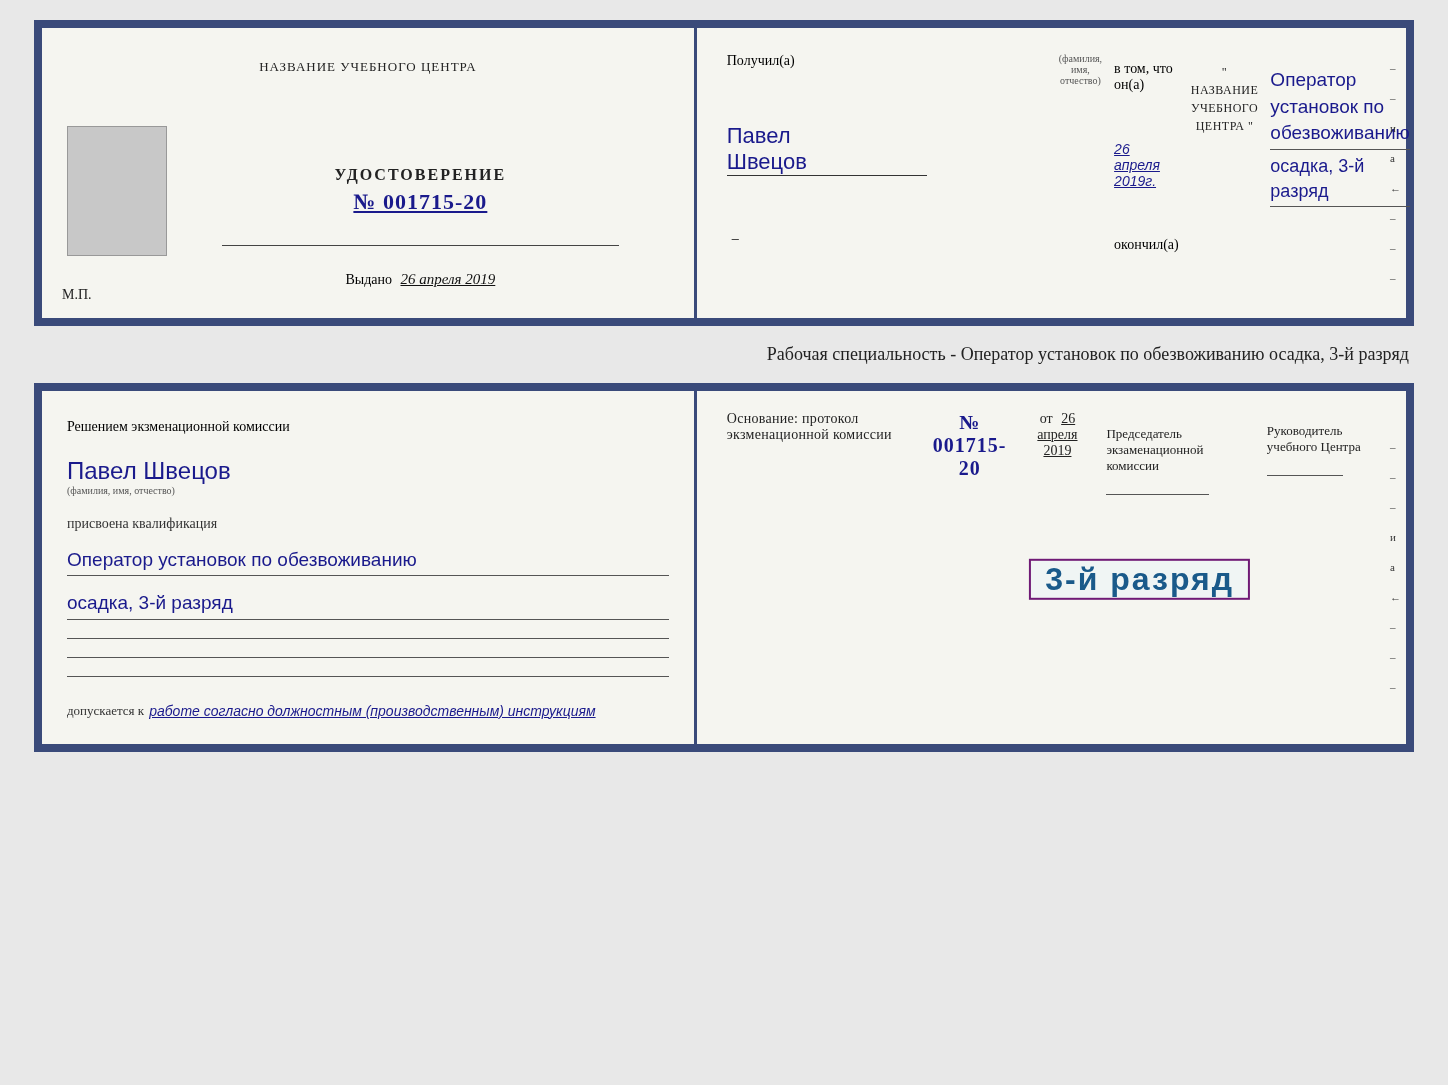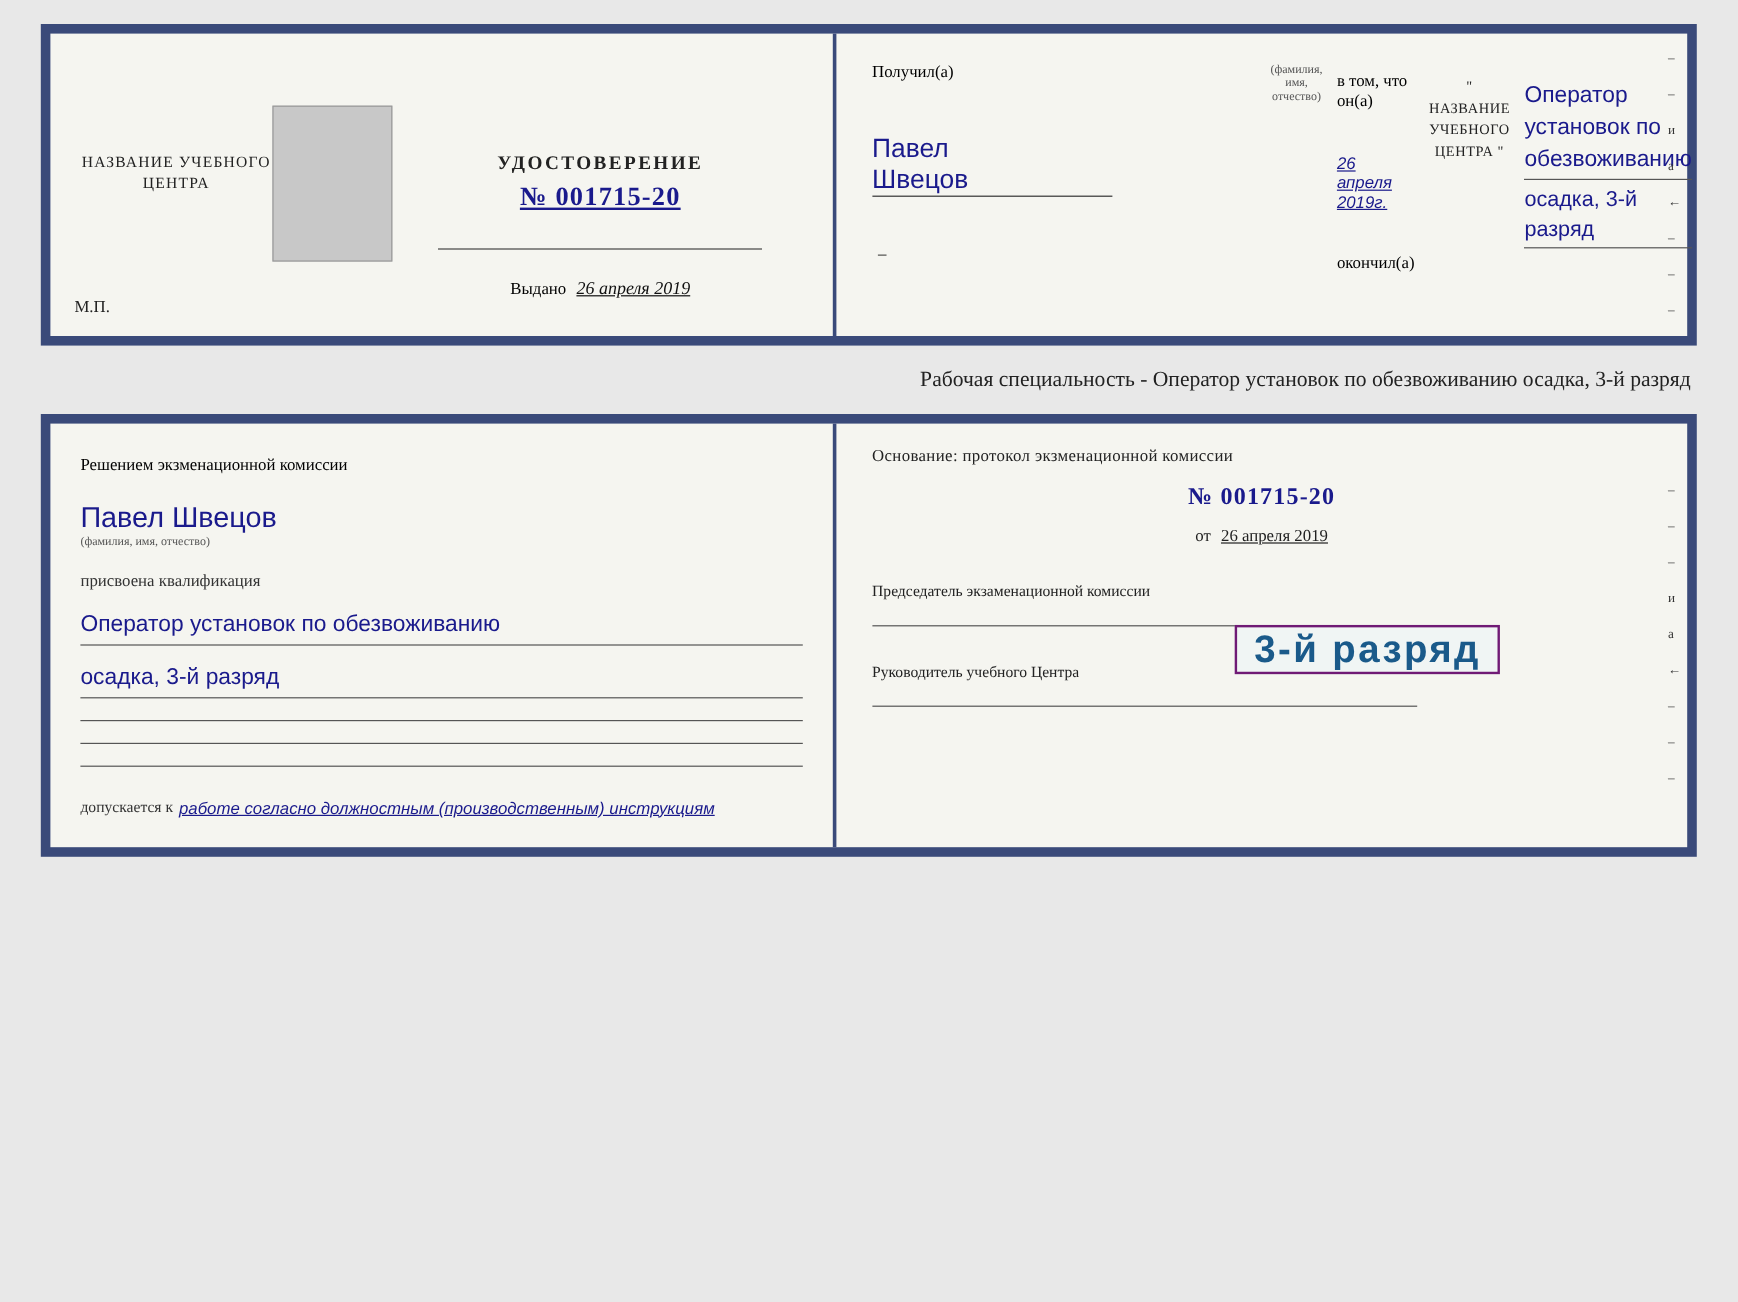--- a/index.html
+++ b/index.html
@@ -21,21 +21,21 @@
       border: 8px solid #3a4a7a;
       display: flex;
       position: relative;
     }
 
     .doc-left {
       width: 48%;
       border-right: 3px solid #3a4a7a;
       padding: 30px 25px;
       display: flex;
-      flex-direction: row;
+      flex-direction: column;
       align-items: center;
       position: relative;
     }
 
     .doc-right {
       width: 52%;
       padding: 25px 30px;
       display: flex;
       flex-direction: row;
       gap: 12px;
@@ -158,21 +158,21 @@
       display: flex;
       flex-direction: column;
       gap: 10px;
       position: relative;
     }
 
     .bottom-right {
       width: 52%;
       padding: 20px 30px;
       display: flex;
-      flex-direction: column;
+      flex-direction: row;
       gap: 14px;
       position: relative;
       border-radius: 22px;
     }
 
     .stamp-overlay {
       position: absolute;
       left: 50%;
       top: 50%;
       transform: translate(-10%, -20%);

